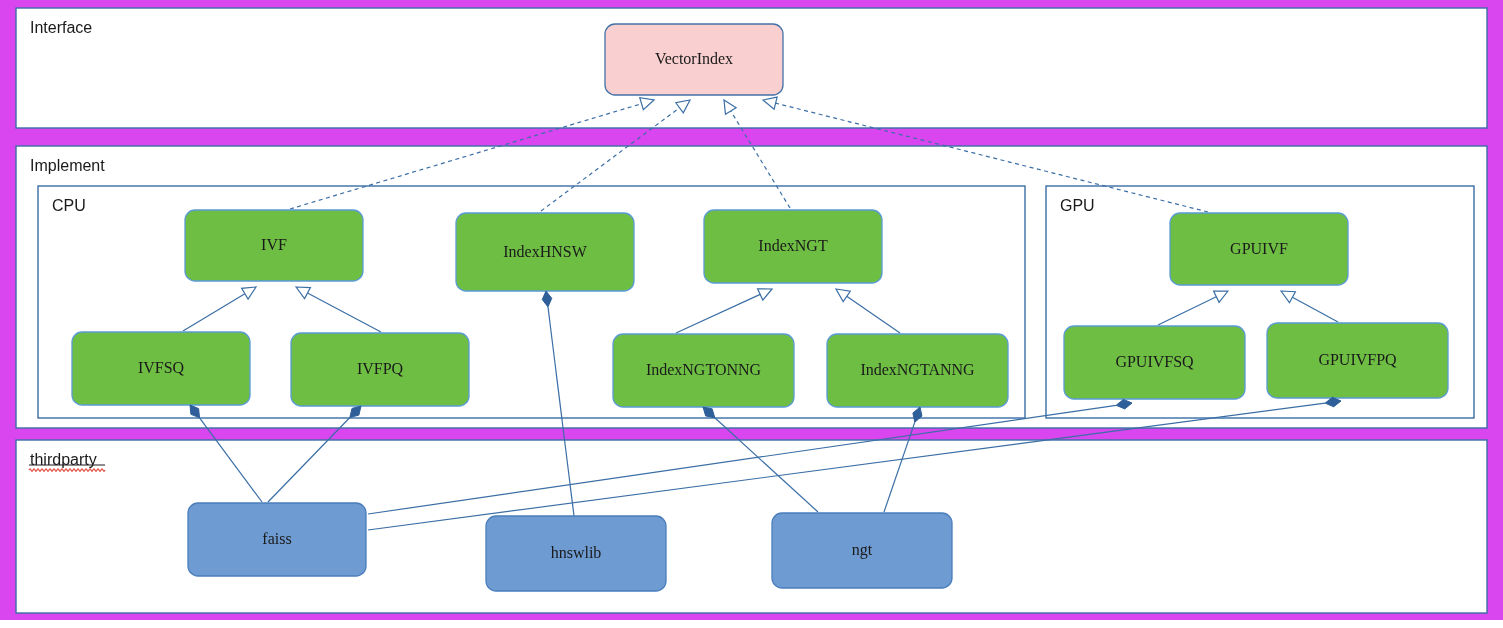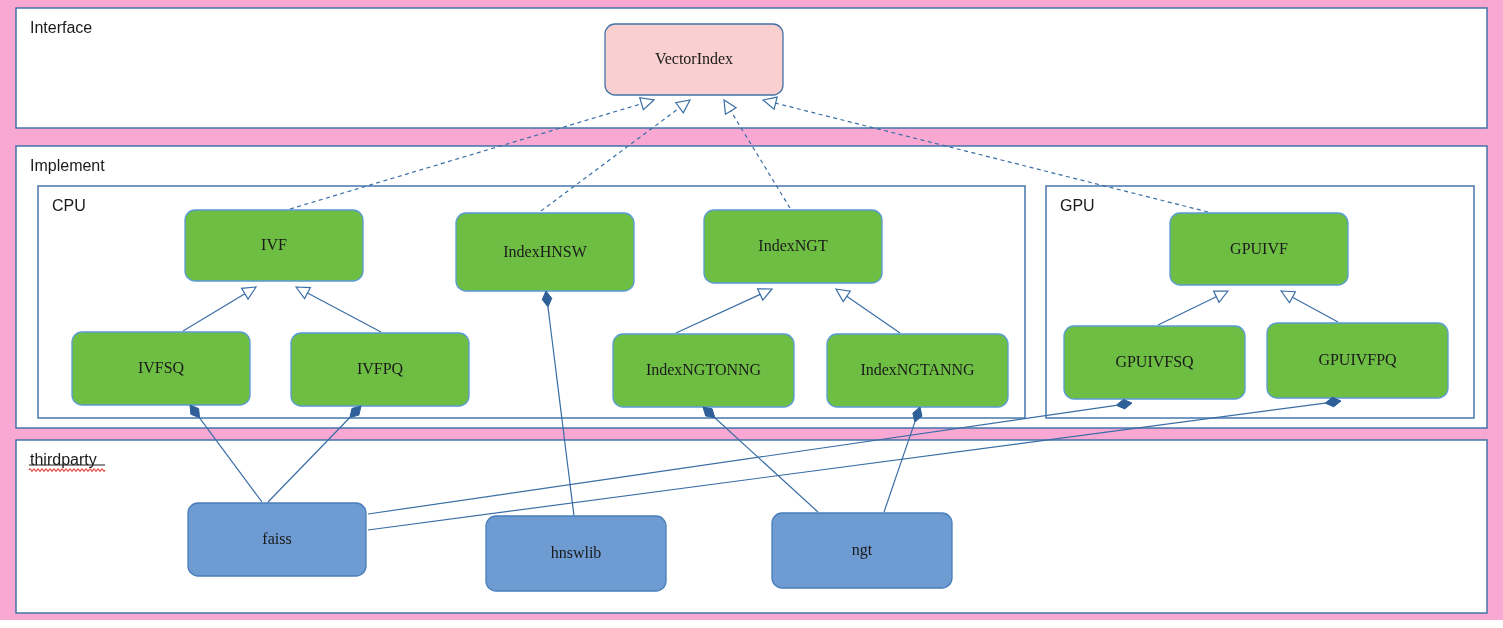--- a/index.html
+++ b/index.html
@@ -8,21 +8,21 @@
     padding: 0;
     background: #ffffff;
   }
   body {
     font-family: "Liberation Sans", sans-serif;
   }
   #stage {
     position: relative;
     width: 1503px;
     height: 620px;
-    background: #f9a8d4;
+    background: #d946ef;
     overflow: hidden;
   }
   svg#diagram {
     position: absolute;
     top: 0;
     left: 0;
     width: 1503px;
     height: 628px;
     display: block;
   }

